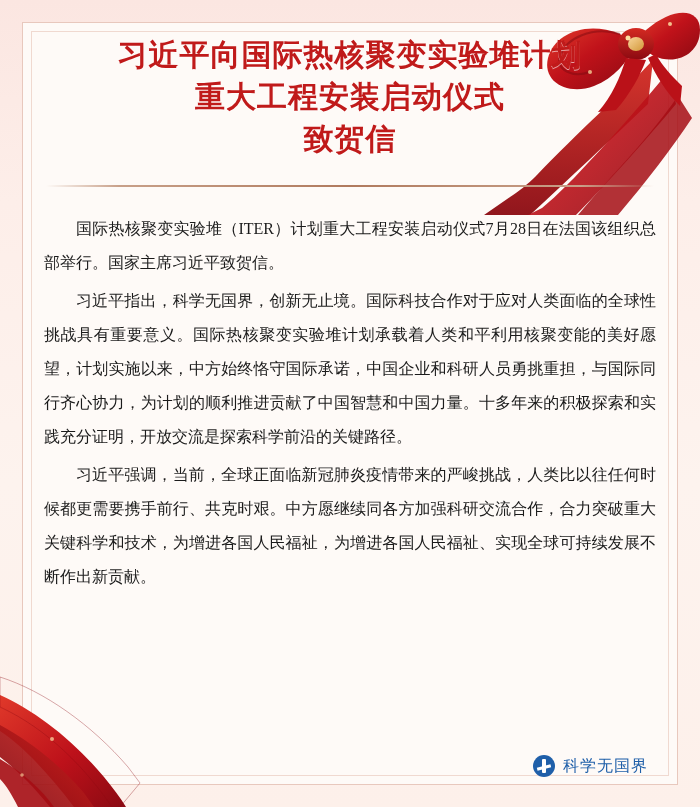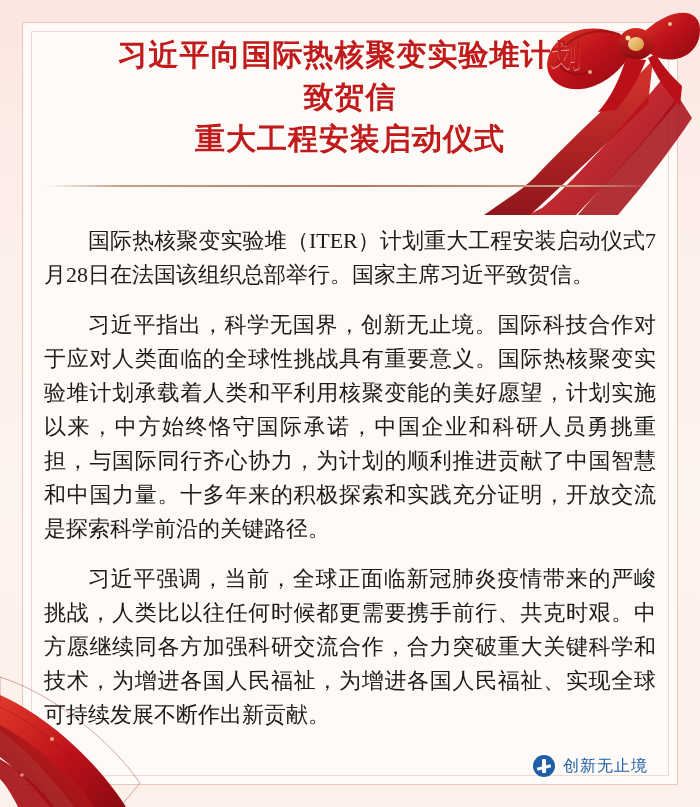--- a/index.html
+++ b/index.html
@@ -74,26 +74,26 @@
   
   .body-wrap {
     position: absolute;
     left: 44px;
     right: 44px;
     top: 208px;
     bottom: 70px;
   }
   .para {
     color: #1b1b1b;
-    font-size: 22px;
+    font-size: 16px;
     line-height: 34px;
     text-align: justify;
     text-justify: inter-ideograph;
     text-indent: 2em;
-    margin: 16px 0 2px 0;
+    margin: 4px 0 2px 0;
     font-family: "Liberation Serif", serif;
   }
 
   
   .footer {
     position: absolute;
     right: 52px;
     bottom: 30px;
     display: flex;
     align-items: center;
@@ -216,29 +216,29 @@
       <path d="M0 118 C30 134 60 158 84 186 L94 200 L50 200 C32 178 16 162 0 150 Z" fill="url(#bg2)" opacity="0.92"></path>
       <path d="M0 152 C20 164 40 180 54 200 L18 200 C12 188 6 178 0 172 Z" fill="#a50d14" opacity="0.9"></path>
       <path d="M0 70 C44 84 92 118 128 160 L140 176 L120 200 L112 200 C86 162 48 122 0 100 Z" fill="none" stroke="#8d0a12" stroke-width="1" opacity="0.35"></path>
       <circle cx="52" cy="132" r="2" fill="#ffe2a8" opacity="0.7"></circle>
       <circle cx="22" cy="168" r="1.8" fill="#ffe2a8" opacity="0.6"></circle>
     </svg>
   </div>
 
   <div class="title-wrap">
     <div class="title-line">习近平向国际热核聚变实验堆计划</div>
+    <div class="title-line">重大工程安装启动仪式</div>
     <div class="title-line">致贺信</div>
-    <div class="title-line">重大工程安装启动仪式</div>
   </div>
   <div class="title-rule"></div>
 
   <div class="body-wrap">
     <p class="para">国际热核聚变实验堆（ITER）计划重大工程安装启动仪式7月28日在法国该组织总部举行。国家主席习近平致贺信。</p>
     <p class="para">习近平指出，科学无国界，创新无止境。国际科技合作对于应对人类面临的全球性挑战具有重要意义。国际热核聚变实验堆计划承载着人类和平利用核聚变能的美好愿望，计划实施以来，中方始终恪守国际承诺，中国企业和科研人员勇挑重担，与国际同行齐心协力，为计划的顺利推进贡献了中国智慧和中国力量。十多年来的积极探索和实践充分证明，开放交流是探索科学前沿的关键路径。</p>
     <p class="para">习近平强调，当前，全球正面临新冠肺炎疫情带来的严峻挑战，人类比以往任何时候都更需要携手前行、共克时艰。中方愿继续同各方加强科研交流合作，合力突破重大关键科学和技术，为增进各国人民福祉，为增进各国人民福祉、实现全球可持续发展不断作出新贡献。</p>
   </div>
 
   <div class="footer">
     <span class="footer-logo"></span>
-    <span class="footer-text">创新无止境</span>
+    <span class="footer-text">科学无国界</span>
   </div>
 
 </div>
 
 </body></html>

